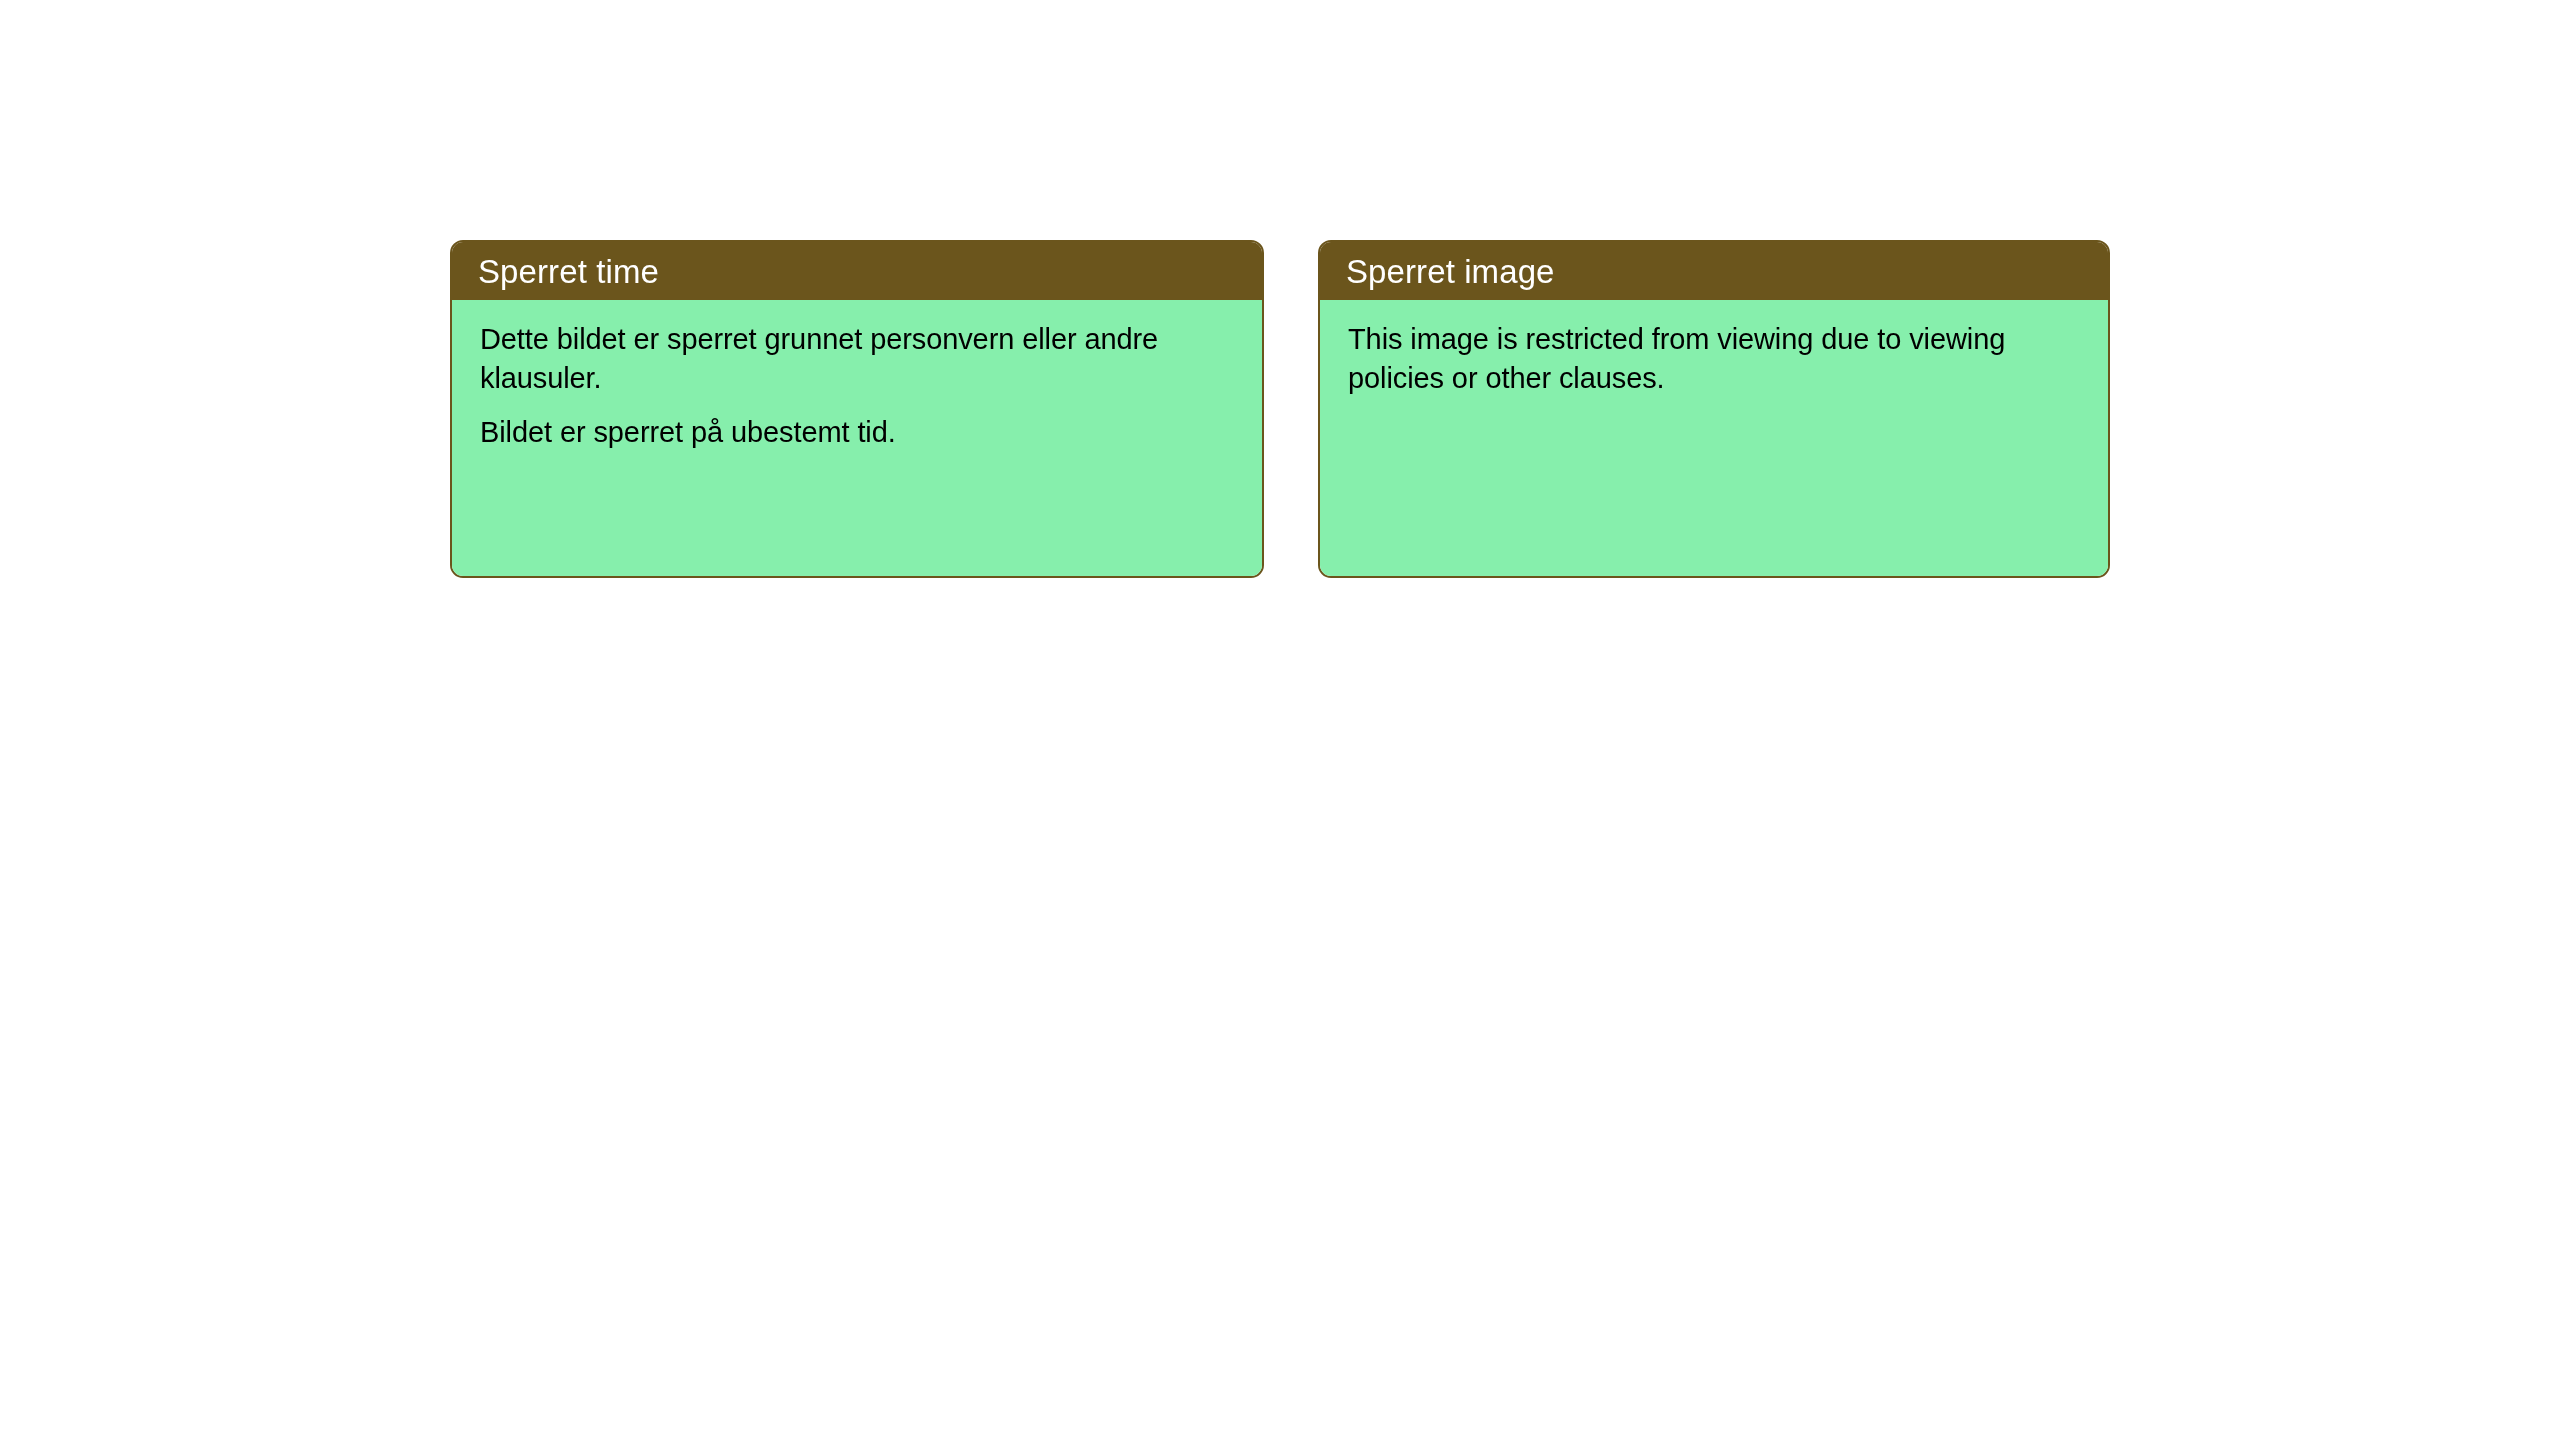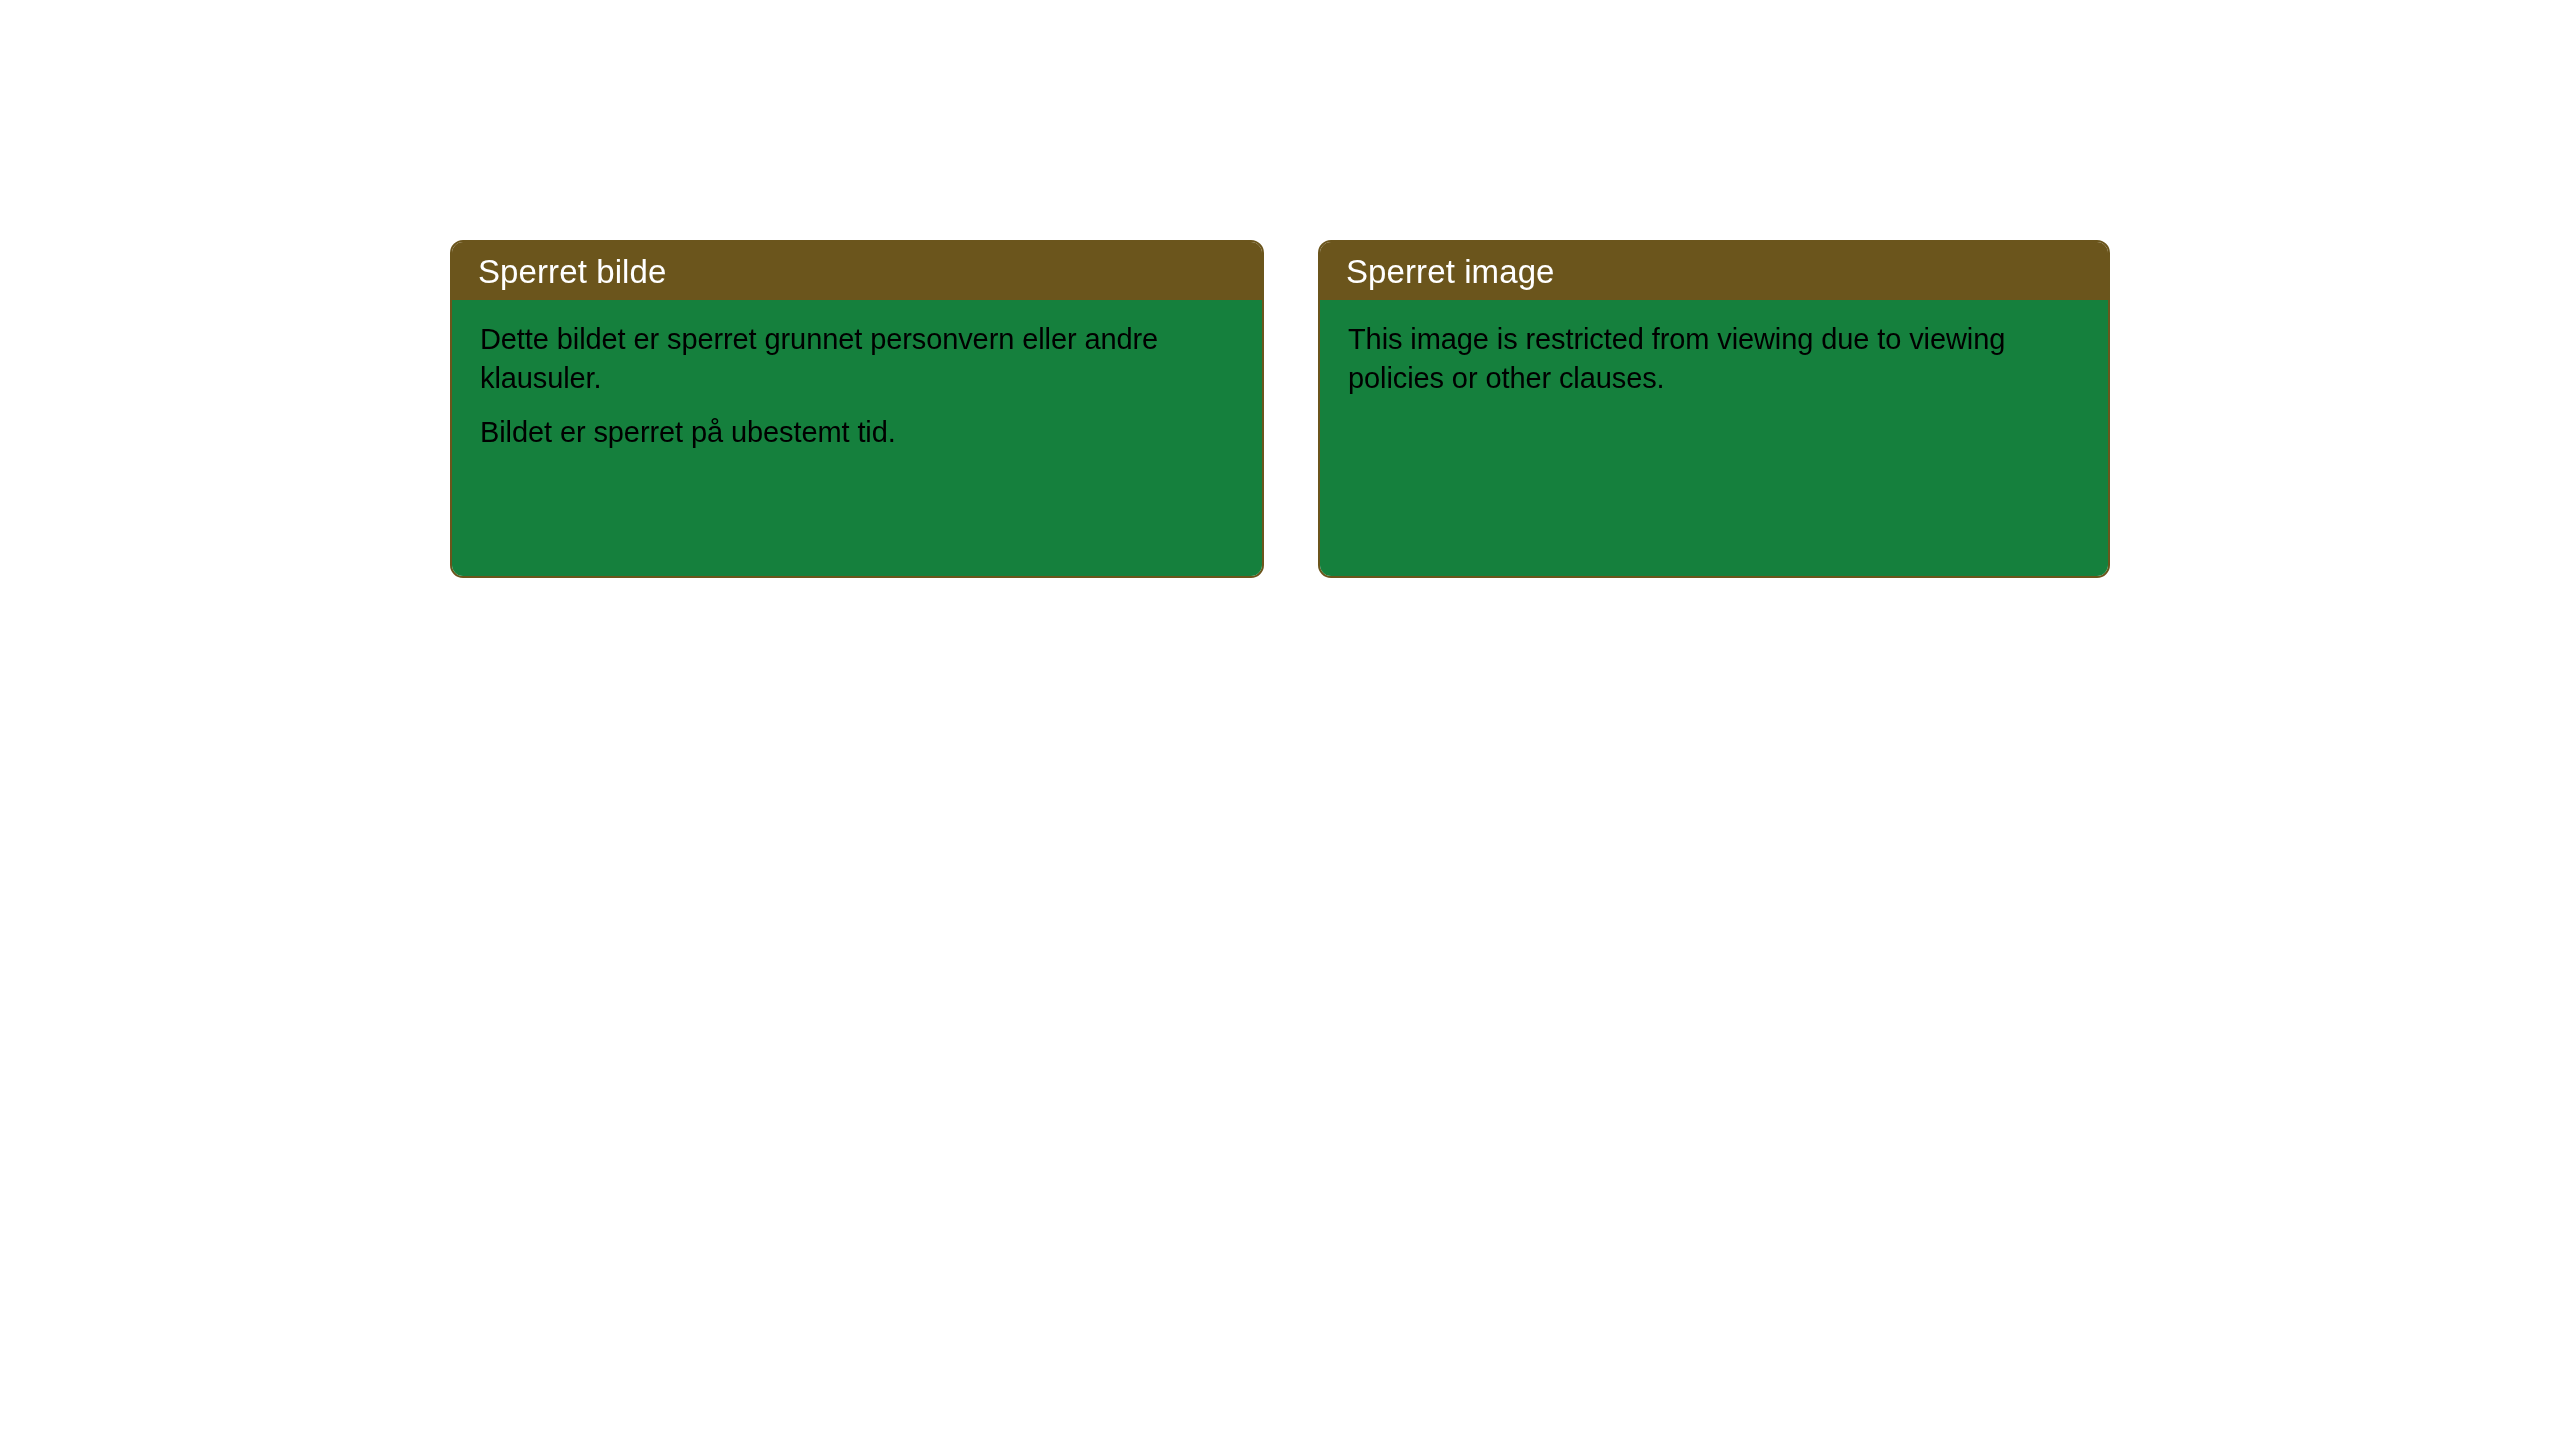--- a/index.html
+++ b/index.html
@@ -68,21 +68,21 @@
     font-weight: 400;
     line-height: 1;
     letter-spacing: 0.1px;
     white-space: nowrap;
   }
 
   
   .card-body {
     box-sizing: border-box;
     flex: 1 1 auto;
-    background: #15803d;
+    background: #86efac;
     padding: 20px 26px 0 28px;
   }
 
   .card-paragraph {
     color: #000000;
     font-size: 29px;
     font-weight: 400;
     line-height: 1.33;
     margin: 0;
     letter-spacing: -0.1px;
@@ -95,21 +95,21 @@
 </head>
 <body>
 
 <div class="canvas">
 
   <div class="notice-row">
 
     <div class="notice-card card-no">
 
       <div class="card-header">
-        <span class="card-title">Sperret bilde</span>
+        <span class="card-title">Sperret time</span>
       </div>
 
       <div class="card-body">
         <p class="card-paragraph">Dette bildet er sperret grunnet personvern eller andre klausuler.</p>
         <p class="card-paragraph">Bildet er sperret på ubestemt tid.</p>
       </div>
 
     </div>
 
     <div class="notice-card card-en">

